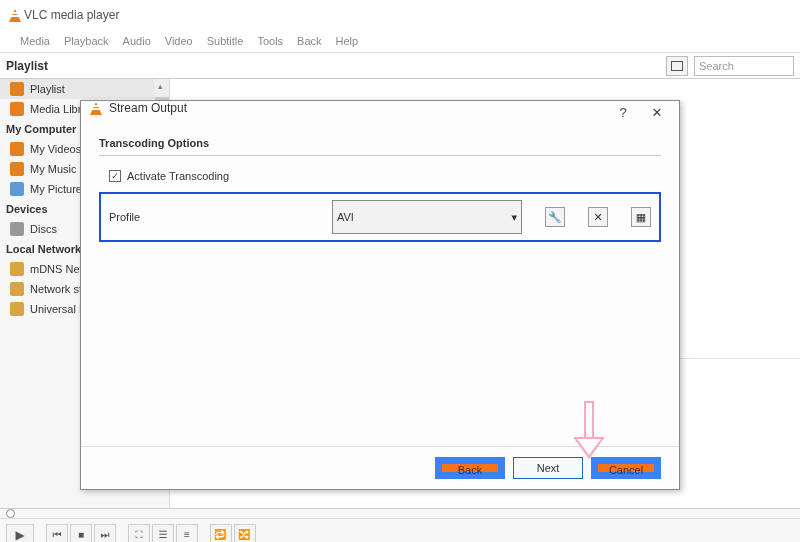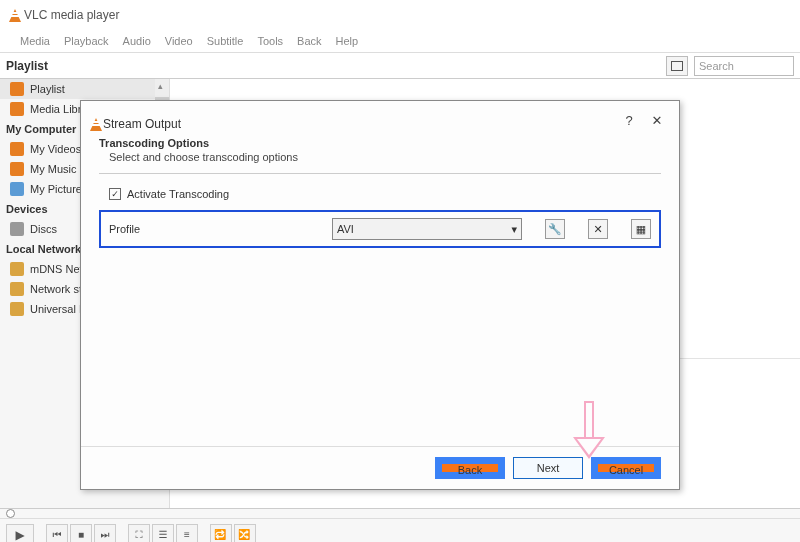--- a/index.html
+++ b/index.html
@@ -37,32 +37,32 @@
 .bigcone::before{content:"";position:absolute;left:0;bottom:0;border-left:30px solid transparent;border-right:30px solid transparent;border-bottom:72px solid #e67e22}
 .bigcone::after{content:"";position:absolute;left:9px;top:18px;width:42px;height:8px;background:#fff;box-shadow:0 16px 0 #fff}
 .controls{height:42px;border-top:1px solid #ccc;background:#f7f7f7;display:flex;flex-direction:column}
 .seek{height:10px;border-bottom:1px solid #ddd;position:relative}
 .seek .knob{width:9px;height:9px;background:#fff;border:1px solid #8a8a8a;border-radius:50%;position:absolute;left:6px;top:0}
 .btns{flex:1;display:flex;align-items:center;gap:2px;padding:0 6px}
 .cbtn{width:22px;height:22px;border:1px solid #ccc;background:#f4f4f4;display:flex;align-items:center;justify-content:center;color:#555;font-size:10px}
 .cbtn.big{width:28px;font-size:12px}
 .gap{width:8px}
 .dialog{position:absolute;left:80px;top:100px;width:600px;height:390px;background:#fdfdfd;border:1px solid #888;box-shadow:2px 2px 6px rgba(0,0,0,.25);display:flex;flex-direction:column}
-.dlg-title{height:30px;display:flex;align-items:flex-end;padding:0 8px;}
+.dlg-title{height:30px;display:flex;align-items:flex-start;padding:0 8px;gap:6px}
 .dlg-title .t{flex:1;font-size:12px}
 .dlg-title .wbtn{width:28px;height:22px;display:flex;align-items:center;justify-content:center;font-size:13px;color:#444}
 .dlg-body{flex:1;padding:6px 18px;display:flex;flex-direction:column}
 .dlg-body h4{font-weight:bold;margin-bottom:2px;font-size:11px}
 .dlg-body .sub{color:#444;margin-bottom:6px;padding-left:10px}
 .hr{height:1px;background:#ccc;margin:4px 0 14px}
 .chk{display:flex;align-items:center;gap:6px;margin:0 0 10px 10px}
 .chk .box{width:12px;height:12px;border:1px solid #666;display:flex;align-items:center;justify-content:center;font-size:9px;color:#333}
 .profile-row{border:2px solid #1d4ed8;padding:6px 8px;display:flex;align-items:center;gap:23px;margin-bottom:14px}
 .profile-row .lbl{width:200px}
-.profile-row .dd{flex:1;height:20px;border:1px solid #888;background:#f2f2f2;display:flex;align-items:center;justify-content:space-between;padding:10px 4px;font-size:11px}
+.profile-row .dd{flex:1;height:20px;border:1px solid #888;background:#f2f2f2;display:flex;align-items:center;justify-content:space-between;padding:16px 4px;font-size:11px}
 .profile-row .sm{width:20px;height:20px;border:1px solid #999;background:#f4f4f4;display:flex;align-items:center;justify-content:center;font-size:11px}
 .profile-row .sm.red{color:#d22}
 .arrow-ann{position:absolute;left:490px;top:300px;width:36px;height:60px}
 .arrow-ann .shaft{position:absolute;left:13px;top:0;width:10px;height:40px;border:2px solid #f6a9c4}
 .arrow-ann .head{position:absolute;left:2px;top:36px;width:0;height:0;border-left:16px solid transparent;border-right:16px solid transparent;border-top:22px solid #f6a9c4}
 .arrow-ann .head::after{content:"";position:absolute;left:-12px;top:-20px;width:0;height:0;border-left:12px solid transparent;border-right:12px solid transparent;border-top:16px solid #fdfdfd}
 .dlg-foot{padding:10px 18px;display:flex;gap:8px;justify-content:flex-end;border-top:1px solid #ddd}
 .dlg-foot button{width:70px;height:22px;border:7px solid #3b82f6;background:#f97316;font-size:11px}
 .dlg-foot button.primary{border:1.5px solid #1668c6;background:#f5faff}
 </style>
@@ -169,21 +169,20 @@
 
 <div class="dialog">
   <div class="dlg-title">
     <span class="cone"></span>
     <span class="t">Stream Output</span>
     <div class="wbtn">?</div>
     <div class="wbtn">✕</div>
   </div>
   <div class="dlg-body">
     <h4>Transcoding Options</h4>
-    <div class="sub">Select and choose transcoding options</div>
     <div class="hr"></div>
     <div class="chk">
       <span class="box">✓</span>
       <span>Activate Transcoding</span>
     </div>
     <div class="profile-row">
       <span class="lbl">Profile</span>
       <div class="dd">
         <span>AVI</span>
         <span>▾</span>

